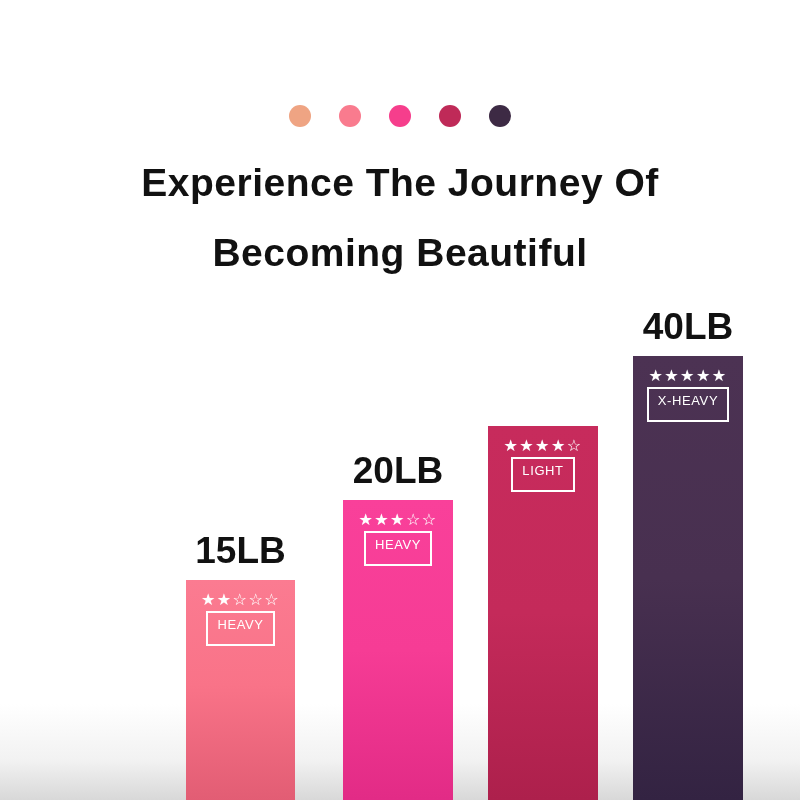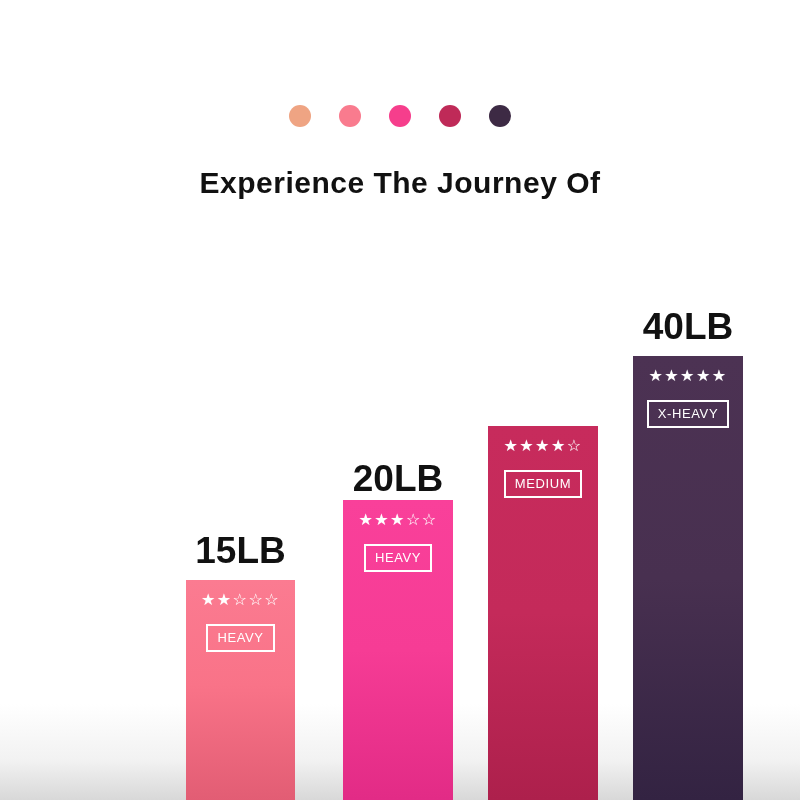--- a/index.html
+++ b/index.html
@@ -40,21 +40,21 @@
 
   
   #headline {
     position: absolute;
     top: 148px;
     left: 0;
     width: 800px;
     text-align: center;
     color: #111111;
     font-weight: bold;
-    font-size: 30px;
+    font-size: 39px;
     line-height: 70px;
     letter-spacing: 0.5px;
   }
   #headline .hl-line {
     display: block;
     white-space: nowrap;
   }
 
   
   #chart {
@@ -98,76 +98,77 @@
   }
   .stars {
     color: #ffffff;
     font-size: 16px;
     line-height: 20px;
     letter-spacing: 1.5px;
     white-space: nowrap;
     text-shadow: 0 0 1px rgba(255,255,255,0.35);
   }
   .badge {
-    margin-top: 14px;
+    margin-top: 1px;
     border: 2px solid #ffffff;
     color: #ffffff;
     font-size: 13px;
     line-height: 15px;
     letter-spacing: 0.6px;
-    padding: 4px 9px 5px 9px;
+    padding: 4px 9px 12px 9px;
     white-space: nowrap;
     font-weight: normal;
   }
 </style>
 </head>
 <body>
 
 <div id="page">
 
   <div id="dot-row">
     <span class="dot" style="background: rgb(239, 164, 131);"></span>
     <span class="dot" style="background: rgb(249, 123, 142);"></span>
     <span class="dot" style="background: rgb(246, 62, 140);"></span>
     <span class="dot" style="background: rgb(191, 42, 88);"></span>
     <span class="dot" style="background: rgb(61, 42, 68);"></span>
   </div>
 
   <div id="headline">
     <span class="hl-line">Experience The Journey Of</span>
+    <span class="hl-line">Becoming Beautiful</span>
   </div>
 
   <div id="chart">
 
 
     <div class="bar-group" style="left:186px; width:109px; height:725px;">
       <div class="bar-weight" style="bottom:228px;">15LB</div>
       <div class="bar" style="height:220px; background:linear-gradient(to bottom,#fb7b91 0%,#f97388 48%,#e25d74 100%);">
         <div class="bar-inner">
           <div class="stars">★★☆☆☆</div>
           <div class="badge">HEAVY</div>
         </div>
       </div>
     </div>
 
     <div class="bar-group" style="left:343px; width:110px; height:725px;">
-      <div class="bar-weight" style="bottom:300px;">20LB</div>
+      <div class="bar-weight" style="bottom:308px;">20LB</div>
       <div class="bar" style="height:300px; background:linear-gradient(to bottom,#f9409a 0%,#f63c95 50%,#e22b86 100%);">
         <div class="bar-inner">
           <div class="stars">★★★☆☆</div>
           <div class="badge">HEAVY</div>
         </div>
       </div>
     </div>
 
     <div class="bar-group" style="left:488px; width:110px; height:725px;">
       <div class="bar" style="height:374px; background:linear-gradient(to bottom,#c72b5c 0%,#c42a5a 50%,#ad204c 100%);">
         <div class="bar-inner">
           <div class="stars">★★★★☆</div>
-          <div class="badge">MEDIUM</div>
+          <div class="badge">LIGHT</div>
         </div>
       </div>
     </div>
 
     <div class="bar-group" style="left:633px; width:110px; height:725px;">
       <div class="bar-weight" style="bottom:452px;">40LB</div>
       <div class="bar" style="height:444px; background:linear-gradient(to bottom,#4c3253 0%,#483050 50%,#332342 100%);">
         <div class="bar-inner">
           <div class="stars">★★★★★</div>
           <div class="badge">X-HEAVY</div>

